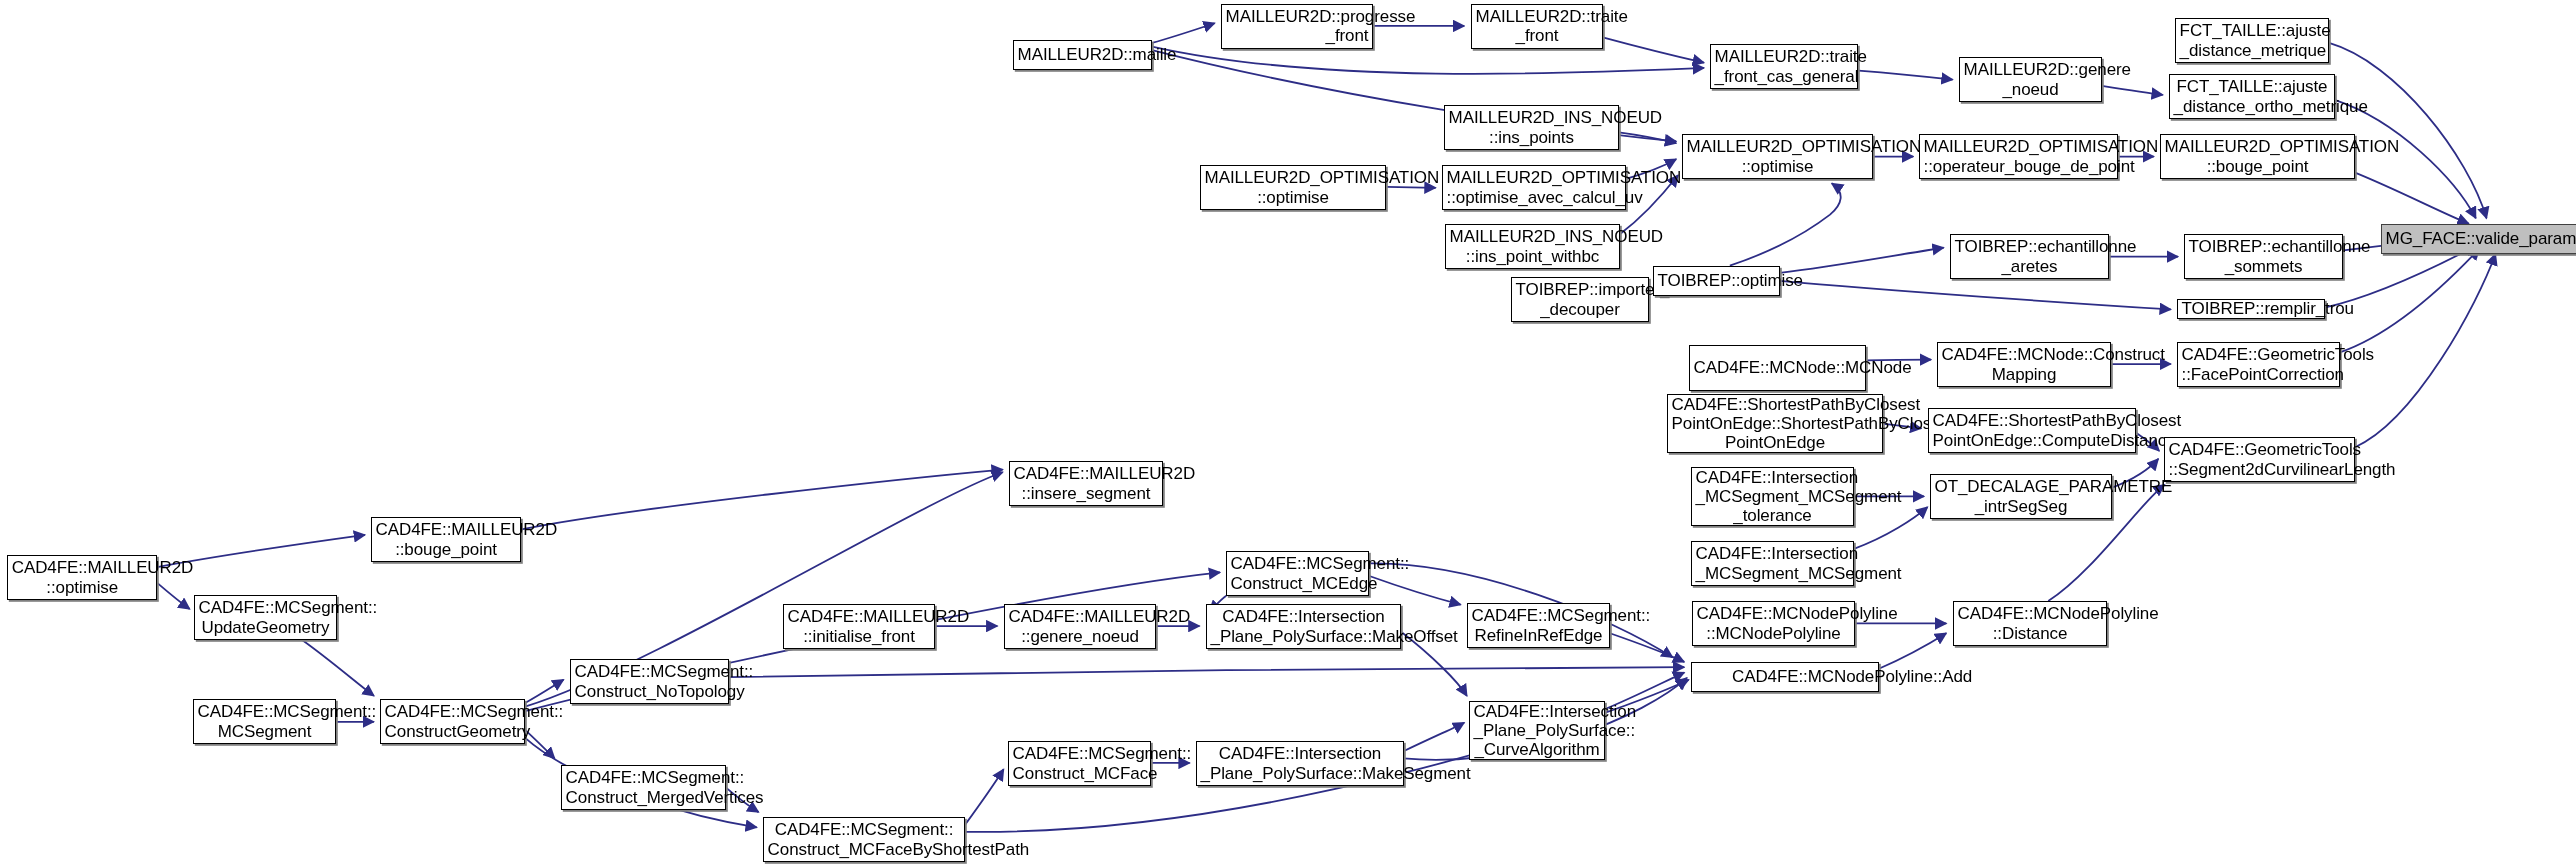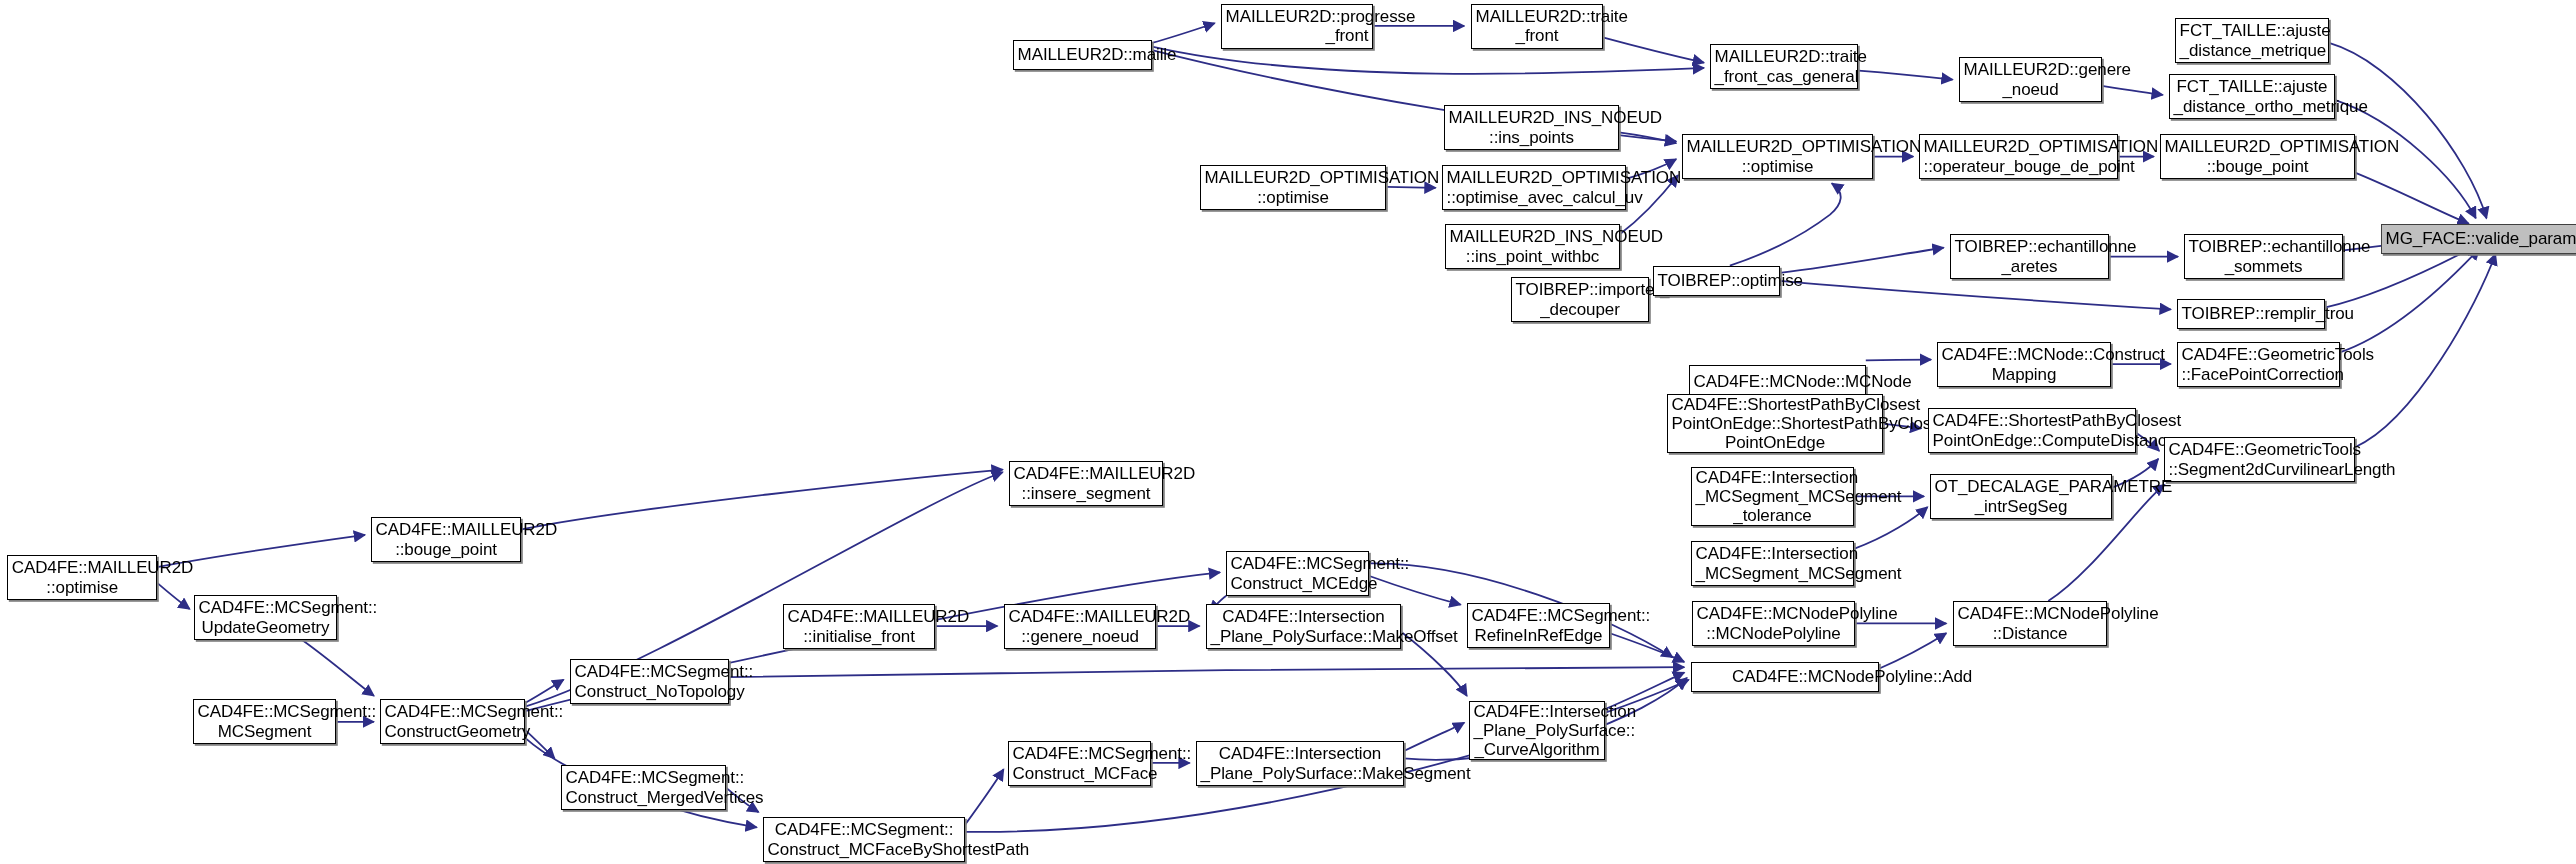--- a/index.html
+++ b/index.html
@@ -157,22 +157,22 @@
 ::optimise_avec_calcul_uv</span></div>
       <div class="node shadow" style="left: 1445px; top: 224px; width: 175px; height: 45px;"><span class="label">MAILLEUR2D_INS_NOEUD
 ::ins_point_withbc</span></div>
       <div class="node shadow" style="left: 1468px; top: 277px; width: 138px; height: 45px; margin-left: 43px;"><span class="label">TOIBREP::importer_et
 _decouper</span></div>
       <div class="node shadow" style="left: 1653px; top: 266px; width: 127px; height: 30px;"><span class="label">TOIBREP::optimise</span></div>
       <div class="node shadow" style="left: 1950px; top: 234px; width: 159px; height: 45px;"><span class="label">TOIBREP::echantillonne
 _aretes</span></div>
       <div class="node shadow" style="left: 2184px; top: 234px; width: 159px; height: 45px;"><span class="label">TOIBREP::echantillonne
 _sommets</span></div>
-      <div class="node shadow" style="left: 2177px; top: 299px; width: 148px; height: 30px;"><span class="label">TOIBREP::remplir_trou</span></div>
-      <div class="node shadow" style="left: 1689px; top: 365px; width: 177px; height: 34px;"><span class="label">CAD4FE::MCNode::MCNode</span></div>
+      <div class="node shadow" style="left: 2177px; top: 299px; width: 148px; height: 20px;"><span class="label">TOIBREP::remplir_trou</span></div>
+      <div class="node shadow" style="left: 1689px; top: 345px; width: 177px; height: 46px;"><span class="label">CAD4FE::MCNode::MCNode</span></div>
       <div class="node shadow" style="left: 1937px; top: 342px; width: 174px; height: 45px;"><span class="label">CAD4FE::MCNode::Construct
 Mapping</span></div>
       <div class="node shadow" style="left: 2177px; top: 342px; width: 163px; height: 45px;"><span class="label">CAD4FE::GeometricTools
 ::FacePointCorrection</span></div>
       <div class="node shadow" style="left: 1667px; top: 394px; width: 216px; height: 59px;"><span class="label">CAD4FE::ShortestPathByClosest
 PointOnEdge::ShortestPathByClosest
 PointOnEdge</span></div>
       <div class="node shadow" style="left: 1928px; top: 408px; width: 208px; height: 45px;"><span class="label">CAD4FE::ShortestPathByClosest
 PointOnEdge::ComputeDistance</span></div>
       <div class="node shadow" style="left: 2164px; top: 437px; width: 191px; height: 45px;"><span class="label">CAD4FE::GeometricTools

